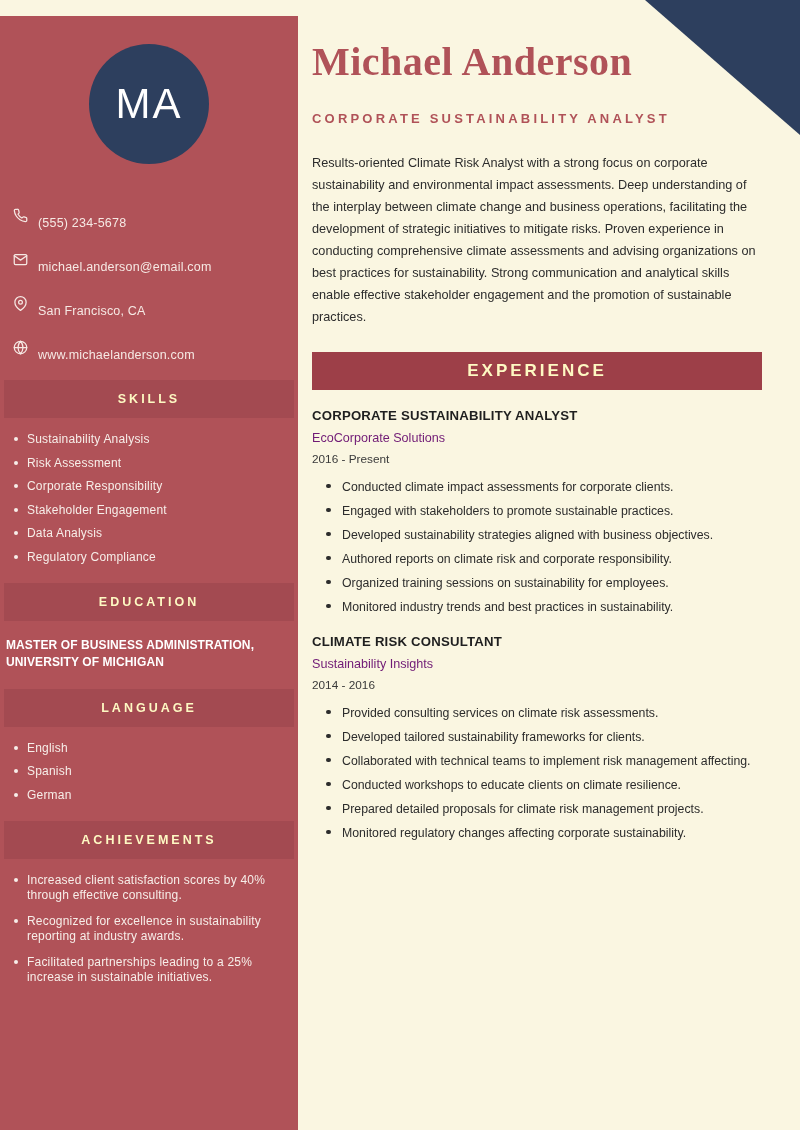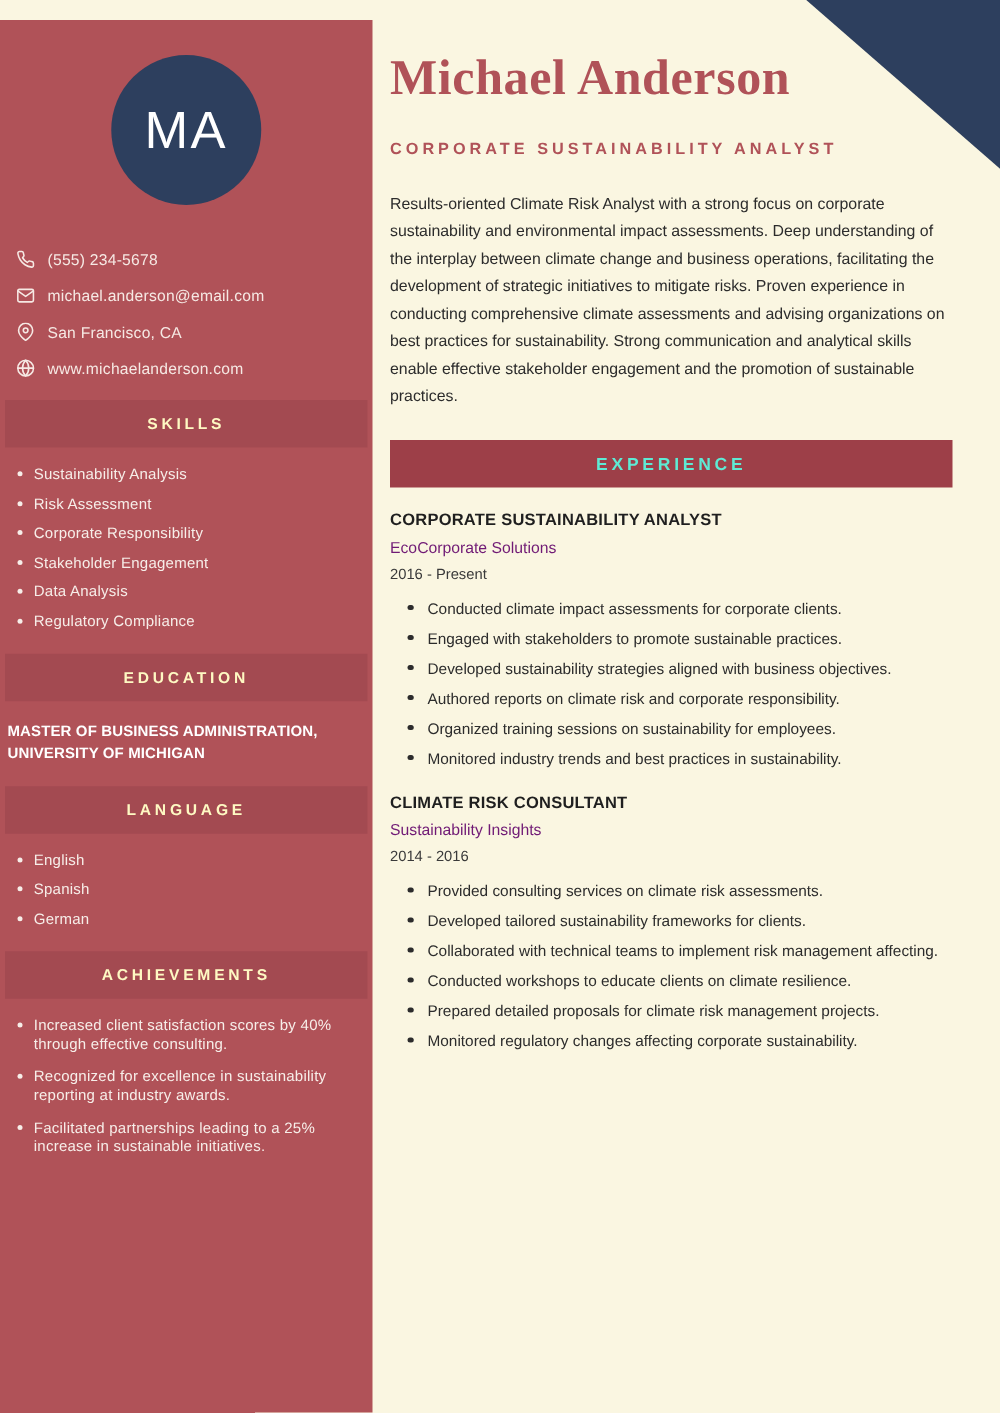--- a/index.html
+++ b/index.html
@@ -62,21 +62,21 @@
   }
   .contact-ico {
     width: 24px;
     min-width: 24px;
     display: flex;
     align-items: center;
     justify-content: center;
     color: #f6e9e4;
   }
   .contact-ico svg { display: block; }
-  .contact-text { padding-left: 6px; letter-spacing: 0.2px; }
+  .contact-text { padding-left: 6px; letter-spacing: 0.2px; margin-top: 16px; }
 
   .side-heading {
     margin-top: 18px;
     height: 38px;
     background: #a34a51;
     color: #fef9c3;
     display: flex;
     align-items: center;
     justify-content: center;
     font-size: 12.5px;
@@ -159,25 +159,25 @@
     margin-top: 26px;
     color: #2c2c2c;
     font-size: 12.7px;
     line-height: 22px;
     max-width: 468px;
   }
   .main-heading {
     margin-top: 24px;
     height: 38px;
     background: #9d3f48;
-    color: #5eead4;
-    display: flex;
-    align-items: center;
-    justify-content: center;
-    font-size: 14px;
+    color: #fef9c3;
+    display: flex;
+    align-items: center;
+    justify-content: center;
+    font-size: 17px;
     font-weight: bold;
     letter-spacing: 3px;
   }
   .job {
     margin-top: 18px;
   }
   .job-role {
     color: #1f1f1f;
     font-size: 13.2px;
     font-weight: bold;

